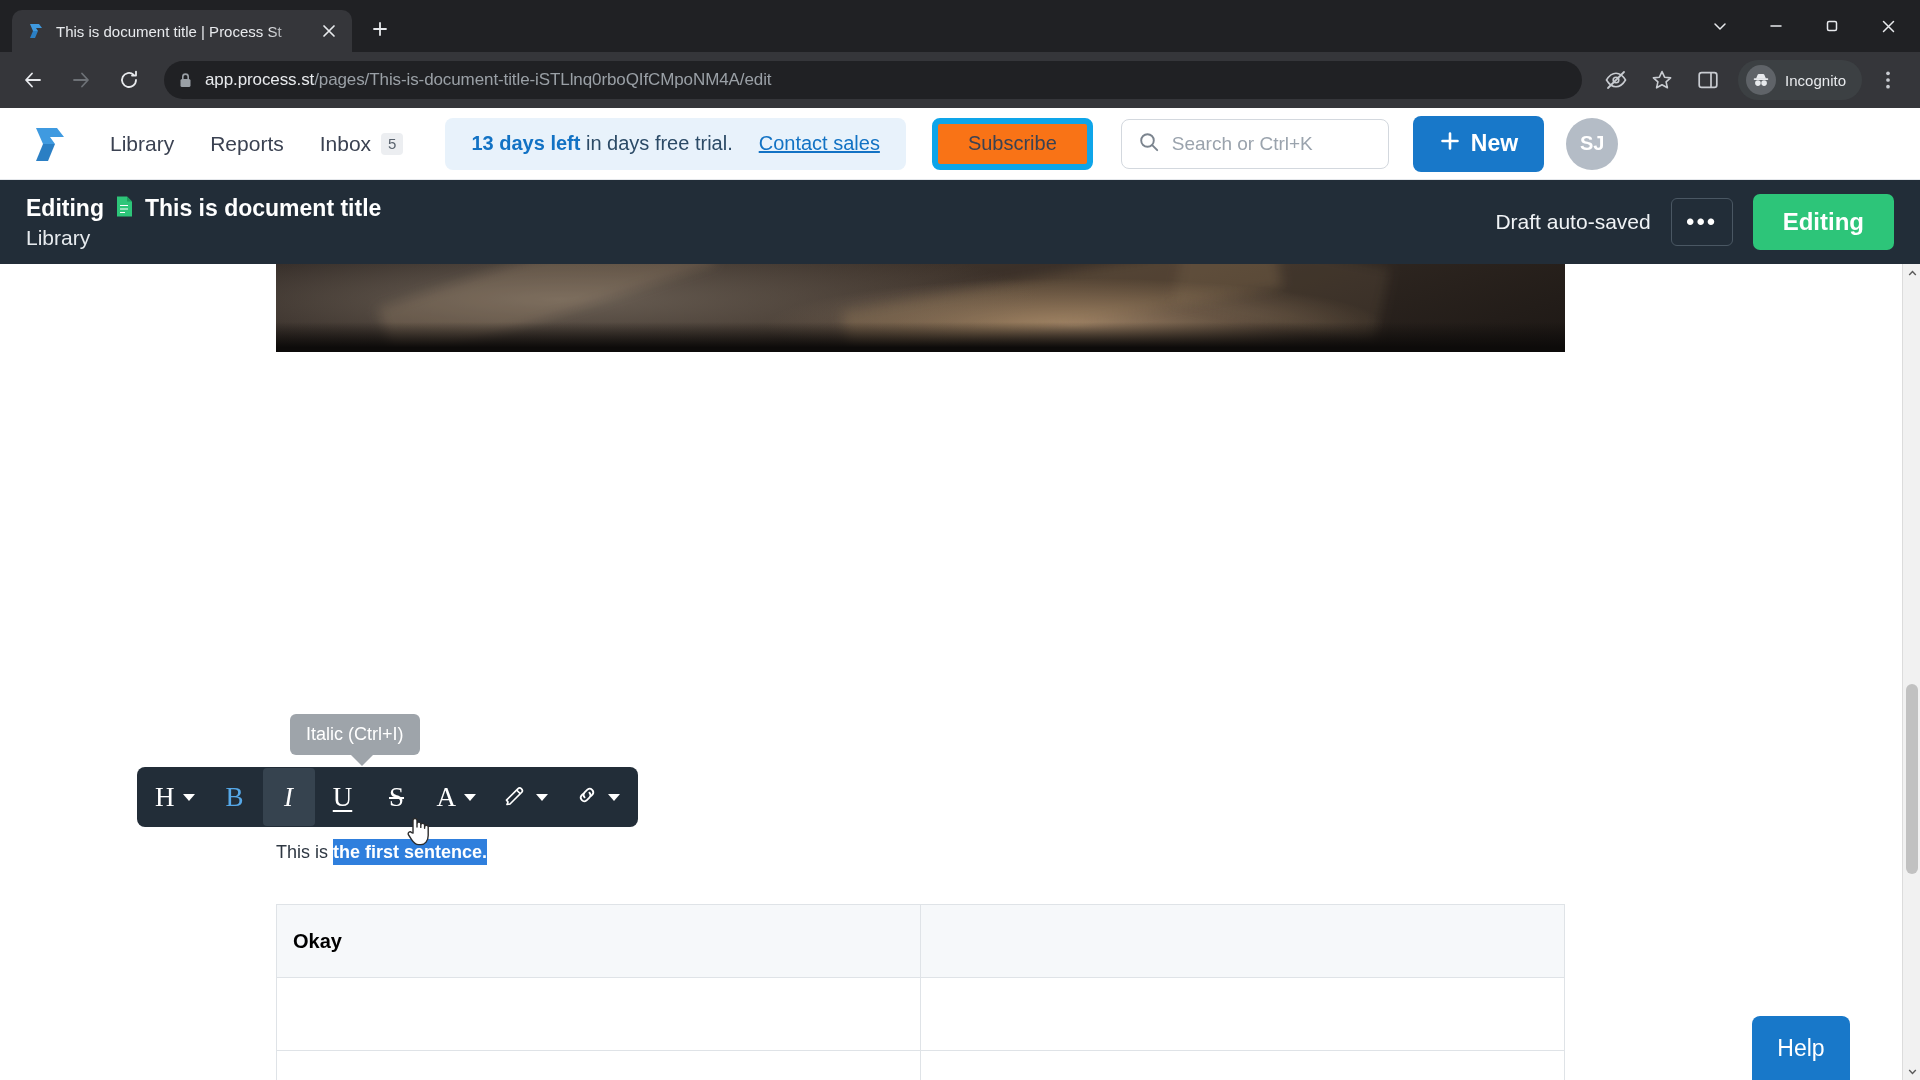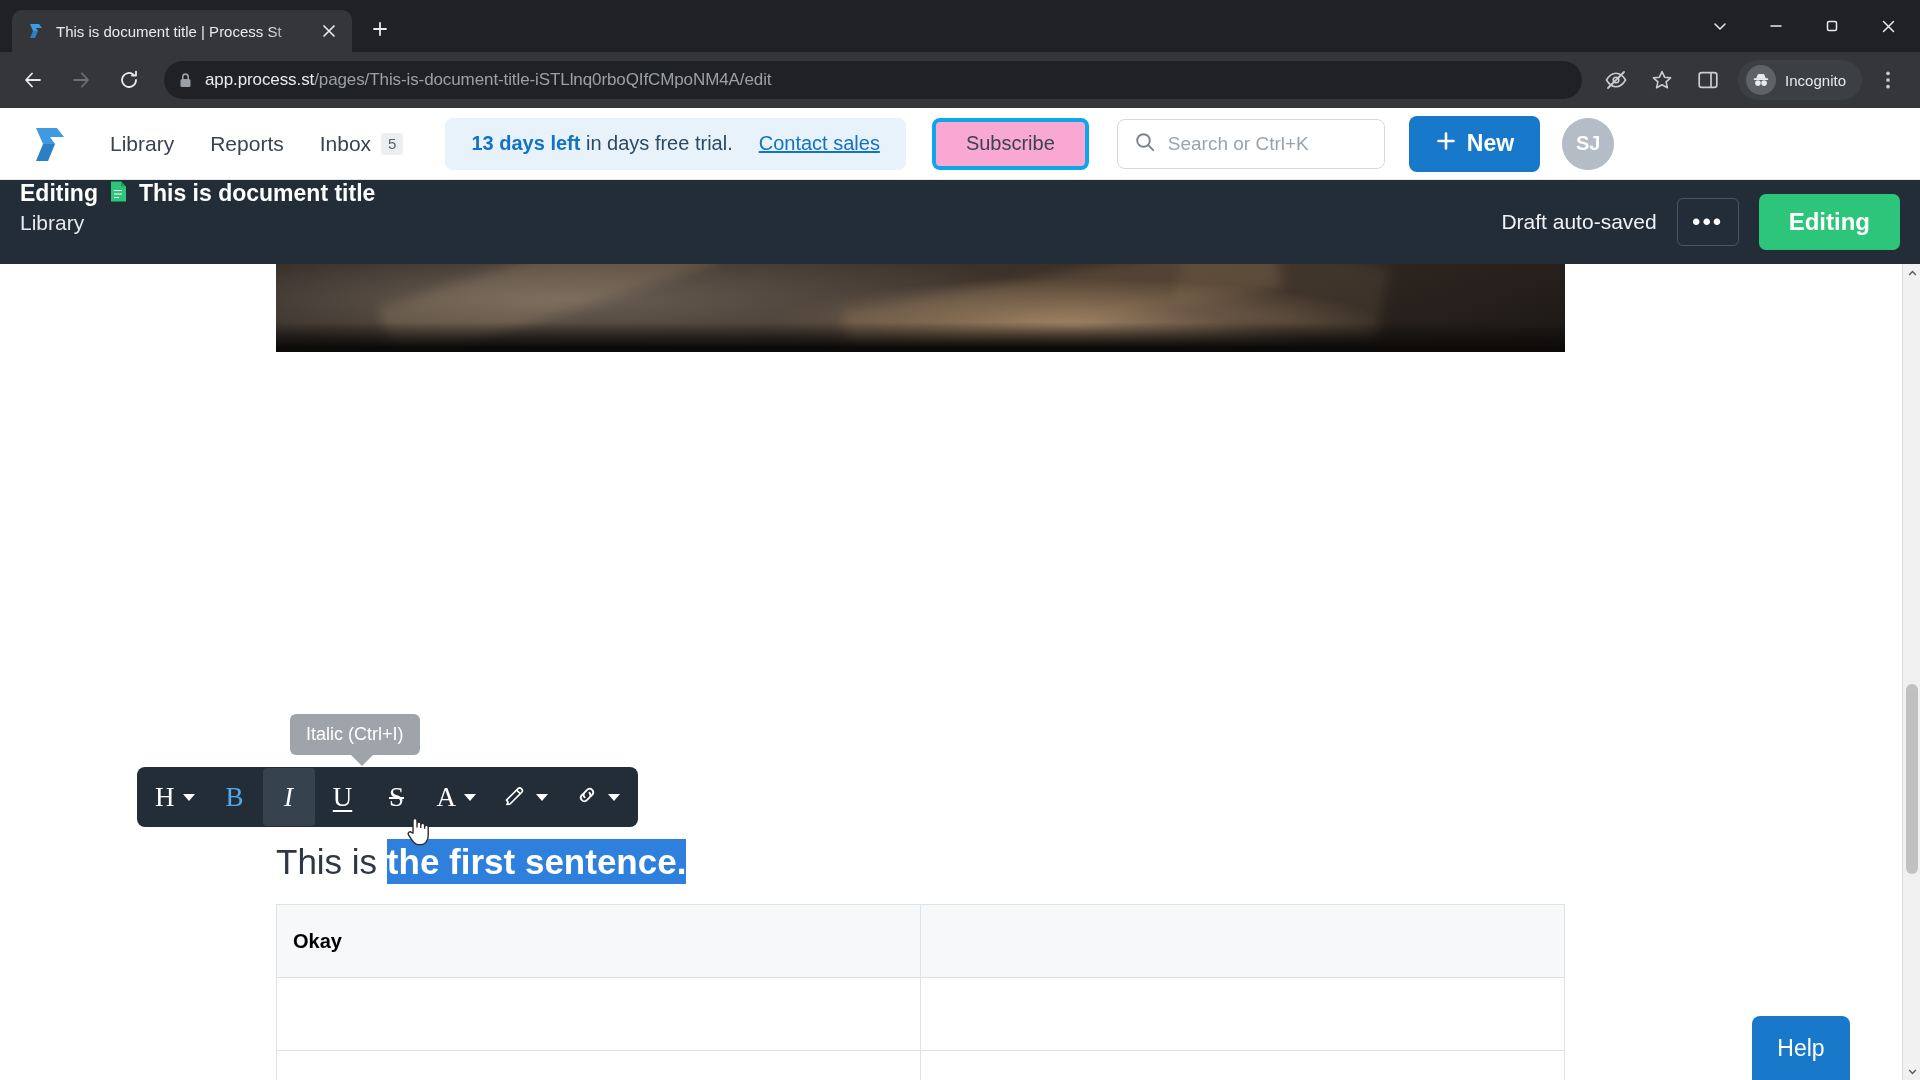--- a/index.html
+++ b/index.html
@@ -101,22 +101,22 @@
     padding: 2px 7px; line-height: 1.2;
   }
   .trial-banner {
     margin-left: 24px; background: #e8f2fb; border-radius: 8px; height: 52px;
     display: flex; align-items: center; gap: 26px; padding: 0 26px;
     font-size: 20px; color: #2b4a66; white-space: nowrap;
   }
   .trial-banner b { color: #1272c4; font-weight: 700; }
   .trial-link { color: #1272c4; text-decoration: underline; font-weight: 500; }
   .btn-subscribe {
-    margin-left: 26px; height: 52px; padding: 0 30px; border: 4px solid #0ea5e9;
-    border-radius: 8px; background: #f9a8d4; font-size: 20px; color: #3b4252;
+    margin-left: 26px; height: 52px; padding: 0 30px; border: 6px solid #0ea5e9;
+    border-radius: 8px; background: #f97316; font-size: 20px; color: #3b4252;
     display: flex; align-items: center; white-space: nowrap;
   }
   .search-box {
     margin-left: 28px; width: 268px; height: 50px; border: 1px solid #d3d8de;
     border-radius: 8px; display: flex; align-items: center; gap: 12px;
     padding: 0 16px; background: #fff;
   }
   .search-ph { font-size: 19px; color: #9aa3ad; white-space: nowrap; }
   .btn-new {
     margin-left: 24px; height: 56px; padding: 0 26px; background: #1878c9;
@@ -124,22 +124,22 @@
     display: flex; align-items: center; gap: 10px; white-space: nowrap;
   }
   .avatar-nav {
     margin-left: 22px; width: 52px; height: 52px; border-radius: 50%;
     background: #b4bcc6; color: #fff; font-size: 20px; font-weight: 700;
     display: flex; align-items: center; justify-content: center; flex: none;
   }
 
   
   .editbar {
-    height: 84px; background: #222d38; display: flex; 
-    padding: 0 20px; flex: none; color: #fff;
+    height: 84px; background: #222d38; display: flex; align-items: center;
+    padding: 0 26px; flex: none; color: #fff;
   }
   .editbar-left { display: flex; flex-direction: column; gap: 4px; }
   .editbar-row1 { display: flex; align-items: center; gap: 11px; }
   .editing-word { font-size: 23px; font-weight: 700; }
   .doc-title { font-size: 23px; font-weight: 700; }
   .editbar-sub { font-size: 21px; color: #e6eaee; font-weight: 400; }
   .editbar-right { margin-left: auto; display: flex; align-items: center; gap: 20px; }
   .autosaved { font-size: 21px; color: #f0f3f6; white-space: nowrap; }
   .btn-more {
     width: 62px; height: 48px; border: 1px solid #4a5763; border-radius: 6px;
@@ -211,21 +211,21 @@
     border-right: 6px solid transparent; border-top: 7px solid #ffffff;
   }
   .fmt-sep { width: 2px; }
 
   .cursor-hand {
     position: absolute; left: 404px; top: 548px; z-index: 40;
     pointer-events: none;
   }
 
   .para {
-    position: absolute; left: 276px; top: 578px; font-size: 35px;
+    position: absolute; left: 276px; top: 578px; font-size: 18px;
     color: #2e3742; white-space: nowrap;
   }
   .para .sel {
     background: #2f7fdd; color: #ffffff; font-weight: 700; padding: 3px 0;
   }
 
   .tbl {
     position: absolute; left: 276px; top: 640px; width: 1289px;
     border-collapse: collapse; table-layout: fixed;
   }

